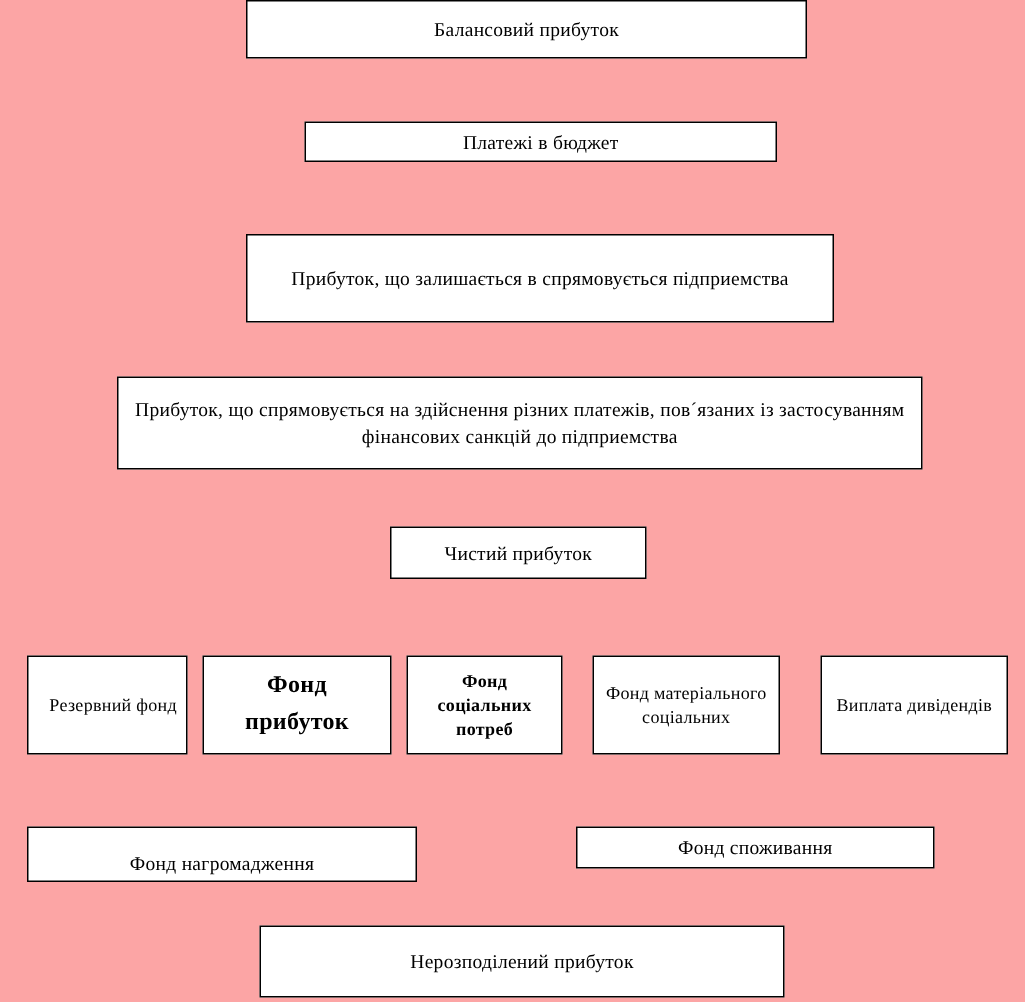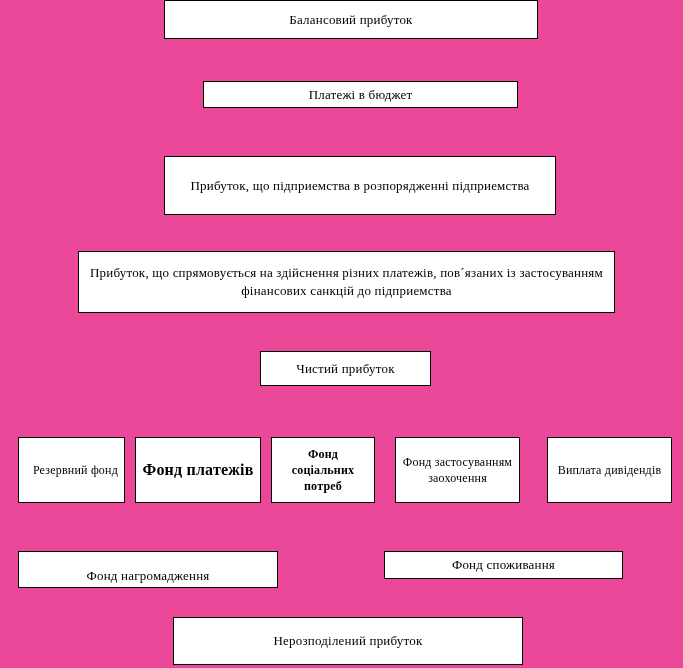--- a/index.html
+++ b/index.html
@@ -4,21 +4,21 @@
 <style>
   html, body {
     margin: 0;
     padding: 0;
     background: #000000;
   }
   #diagram {
     position: relative;
     width: 683px;
     height: 668px;
-    background: #ec4899;
+    background: #fca5a5;
     overflow: hidden;
     font-family: "Liberation Serif", "DejaVu Serif", serif;
   }
   .node {
     position: absolute;
     background: #ffffff;
     color: #000000;
     border: 1px solid #000000;
     box-sizing: border-box;
     display: flex;
@@ -50,45 +50,45 @@
 
   <div class="node" style="left:164px; top:0px; width:374px; height:39px;">
     <span class="txt">Балансовий прибуток</span>
   </div>
 
   <div class="node" style="left:203px; top:81px; width:315px; height:27px;text-align:center;">
     <span class="txt">Платежі в бюджет</span>
   </div>
 
   <div class="node" style="left:164px; top:156px; width:392px; height:59px;">
-    <span class="txt">Прибуток, що підприемства в розпорядженні підприемства</span>
+    <span class="txt">Прибуток, що залишається в спрямовується підприемства</span>
   </div>
 
   <div class="node" style="left:78px; top:251px; width:537px; height:62px;">
     <span class="txt">Прибуток, що спрямовується на здійснення різних платежів, пов´язаних із застосуванням фінансових  санкцій до підприемства</span>
   </div>
 
   <div class="node" style="left:260px; top:351px; width:171px; height:35px;">
     <span class="txt">Чистий прибуток</span>
   </div>
 
   <div class="node small" style="left:18px; top:437px; width:107px; height:66px;text-align:right;">
     <span class="txt">Резервний фонд</span>
   </div>
 
   <div class="node emph" style="left:135px; top:437px; width:126px; height:66px;">
-    <span class="txt">Фонд платежів</span>
+    <span class="txt">Фонд прибуток</span>
   </div>
 
   <div class="node small" style="left:271px; top:437px; width:104px; height:66px;font-weight:bold;">
     <span class="txt">Фонд соціальних потреб</span>
   </div>
 
   <div class="node small" style="left:395px; top:437px; width:125px; height:66px;">
-    <span class="txt">Фонд застосуванням заохочення</span>
+    <span class="txt">Фонд матеріального соціальних</span>
   </div>
 
   <div class="node small" style="left:547px; top:437px; width:125px; height:66px;">
     <span class="txt">Виплата дивідендів</span>
   </div>
 
   <div class="node" style="left:18px; top:551px; width:260px; height:37px;align-items:flex-end;">
     <span class="txt">Фонд нагромадження</span>
   </div>
 

